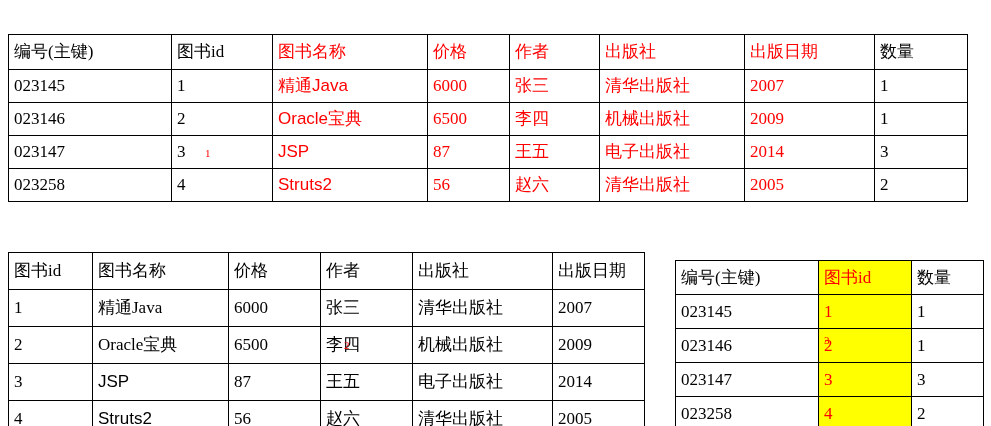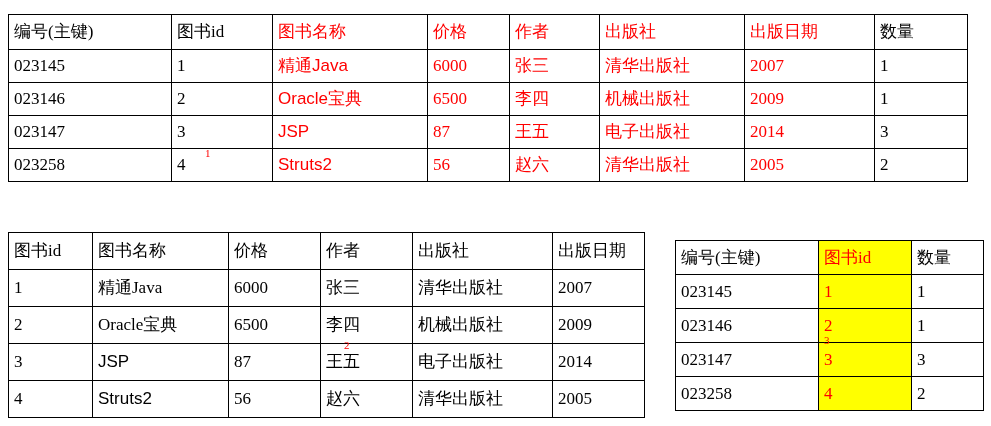--- a/index.html
+++ b/index.html
@@ -11,20 +11,21 @@
     width: 991px;
     height: 426px;
     position: relative;
     font-family: "Liberation Serif", serif;
     color: #000000;
     overflow: hidden;
   }
   table {
     border-collapse: collapse;
     table-layout: fixed;
+    margin-top: 20px;
   }
   td, th {
     border: 1px solid #000000;
     font-weight: normal;
     text-align: left;
     vertical-align: middle;
     padding: 2px 5px;
     font-size: 17px;
     line-height: 1.15;
     white-space: nowrap;

